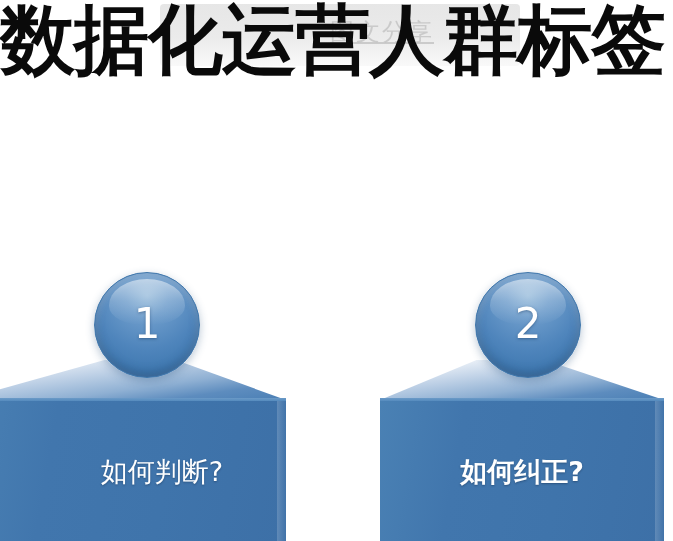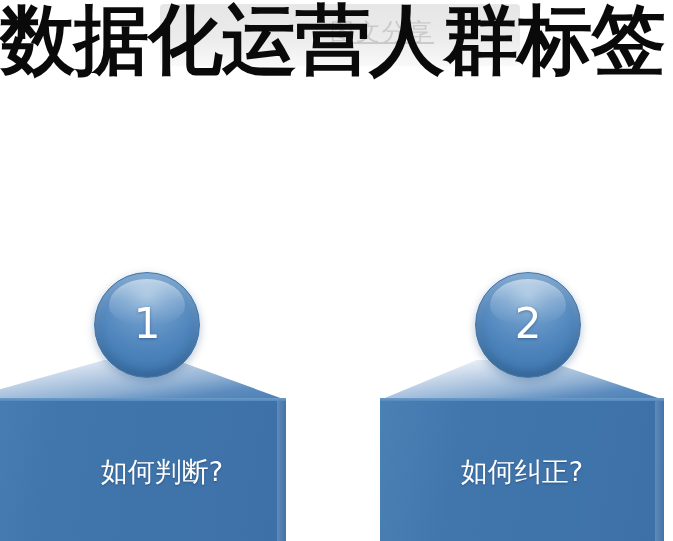--- a/index.html
+++ b/index.html
@@ -61,21 +61,21 @@
     transform-origin: left top;
   }
 
   
   .shape {
     position: absolute;
     top: 360px;
     height: 181px;
   }
   .shape-1 { left: -38px; width: 324px; }
-  .shape-2 { left: 380px; width: 284px; }
+  .shape-2 { left: 380px; width: 284px; font-weight: bold; }
 
   
   .roof {
     position: absolute;
     left: 0;
     top: 0;
     width: 100%;
     height: 40px;
     background: linear-gradient(172deg, #ffffff 0%, #eef3f9 14%, #c3d4e8 36%, #8fb0d3 62%, #5d८cbe 80%, #4a7fb5 100%);
     background: linear-gradient(172deg, #ffffff 0%, #eef3f9 14%, #c3d4e8 36%, #8fb0d3 62%, #5d8cbe 80%, #4a7fb5 100%);

